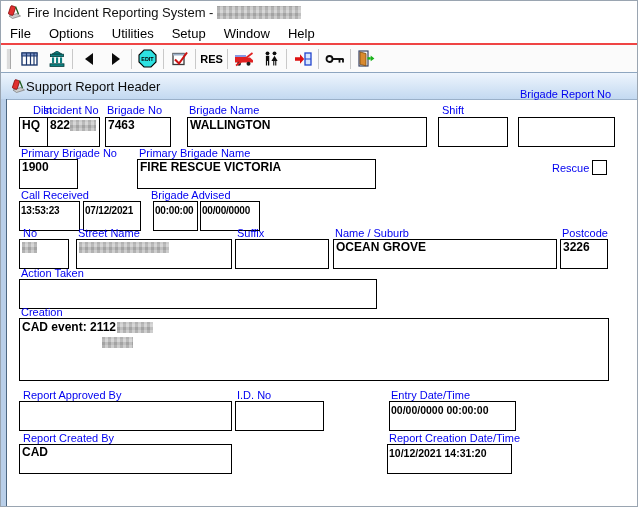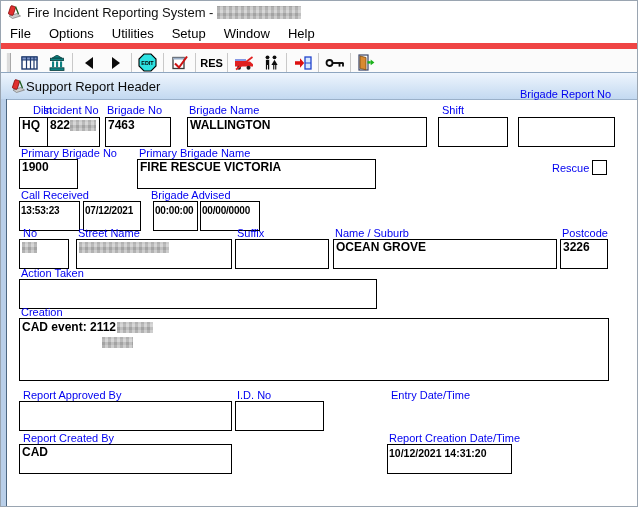--- a/index.html
+++ b/index.html
@@ -8,21 +8,21 @@
     background:#ffffff;font-family:"Liberation Sans",sans-serif;color:#000;
     border:1px solid #9aa5b1;box-sizing:border-box;
   }
   
   .titlebar{height:22px;display:flex;align-items:center;padding-left:5px;background:#fff;}
   .titlebar .ttl{font-size:13px;color:#111;margin-left:5px;white-space:nowrap;}
   .menubar{height:20px;display:flex;align-items:center;font-size:13px;background:#fff;}
   .menu-item{padding:2px 9px;cursor:default;}
   .toolbar{
     height:27px;display:flex;align-items:center;background:#fbfbfb;
-    border-top:6px solid #ef4444;border-bottom:1px solid #b9b9b9;padding-left:2px;
+    border-top:2px solid #ef4444;border-bottom:1px solid #b9b9b9;padding-left:2px;
   }
   .grip{width:3px;height:20px;background:#dcdcdc;border-left:1px solid #f6f6f6;border-right:1px solid #a8a8a8;margin:0 5px 0 3px;}
   .tbtn{width:27px;height:23px;display:flex;align-items:center;justify-content:center;cursor:default;}
   .tsep{width:1px;height:20px;background:#c9c9c9;margin:0 2px;}
   .res-label{font-size:11px;font-weight:600;color:#000;}
   
   .child-window{position:absolute;left:0;top:71px;right:0;bottom:0;border-top:1px solid #8ea6c0;}
   .child-titlebar{
     height:26px;display:flex;align-items:center;padding-left:9px;
     background:linear-gradient(#eef5fd,#c3d9f1);
@@ -264,20 +264,21 @@
     <div class="cline"><span class="redact" style="width:31px;height:11px;margin-left:80px"></span></div>
   </div>
 
   <div class="lbl" style="left:22px;top:388px">Report Approved By</div>
   <div class="box" style="left:18px;top:400px;width:213px"></div>
 
   <div class="lbl" style="left:236px;top:388px">I.D. No</div>
   <div class="box" style="left:234px;top:400px;width:89px"></div>
 
   <div class="lbl" style="left:390px;top:388px">Entry Date/Time</div>
+  <div class="box md" style="left:388px;top:400px;width:127px">00/00/0000 00:00:00</div>
 
   <div class="lbl" style="left:22px;top:431px">Report Created By</div>
   <div class="box" style="left:18px;top:443px;width:213px">CAD</div>
 
   <div class="lbl" style="left:388px;top:431px">Report Creation Date/Time</div>
   <div class="box md" style="left:386px;top:443px;width:125px">10/12/2021 14:31:20</div>
 
 </div>
 
 </body></html>

